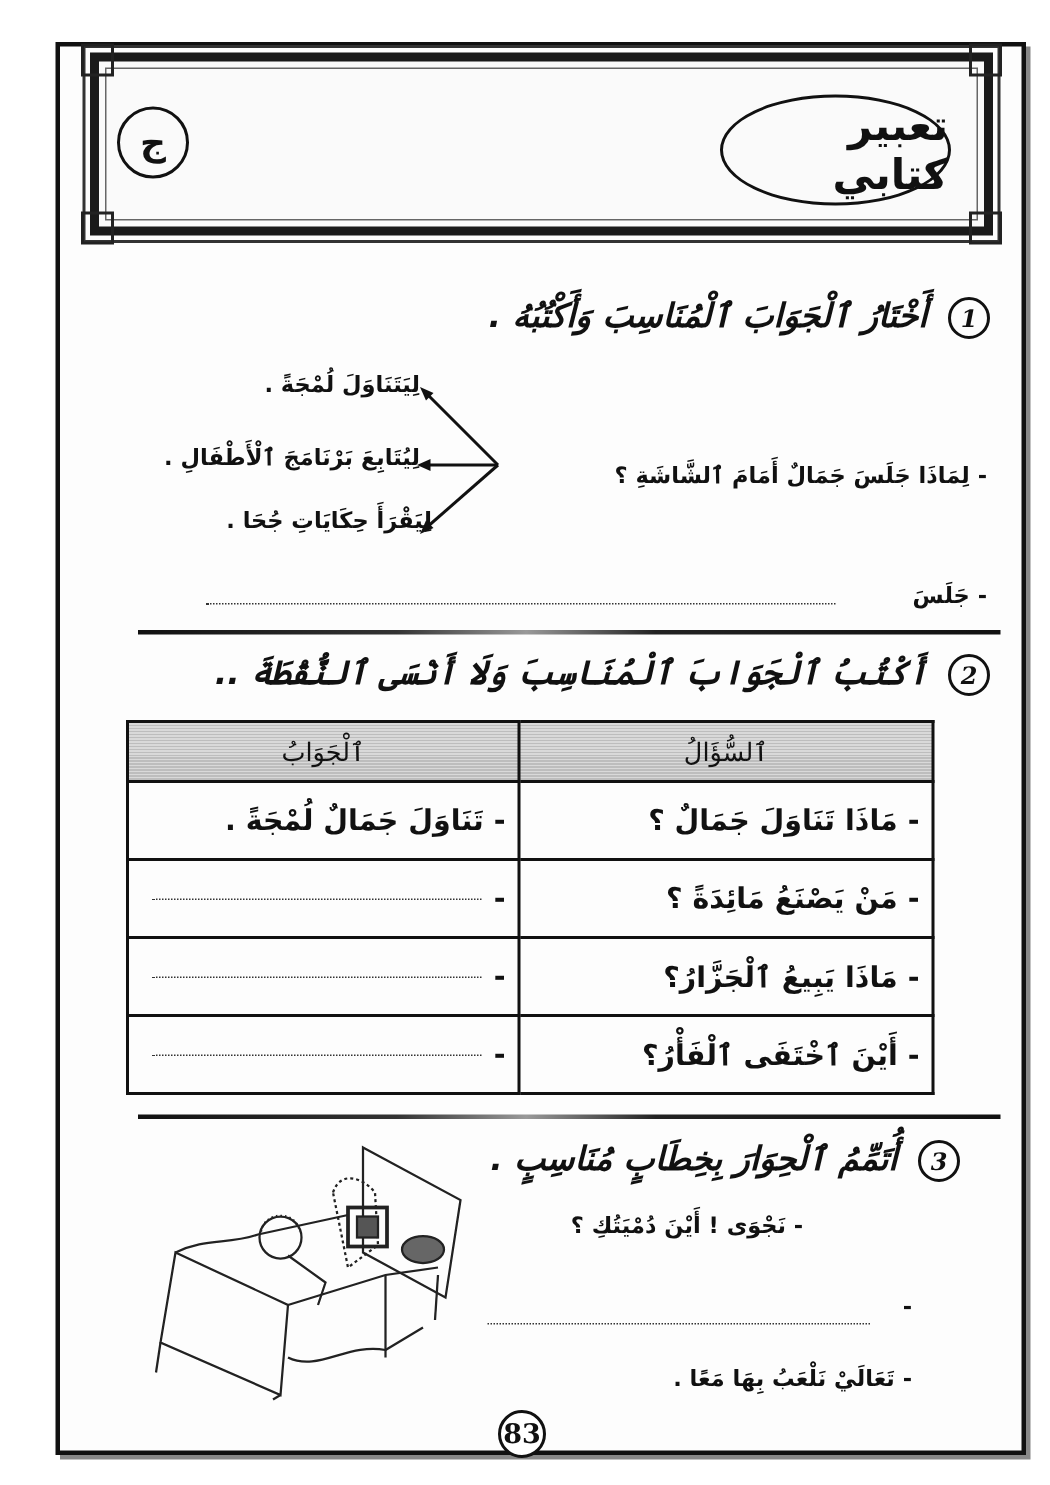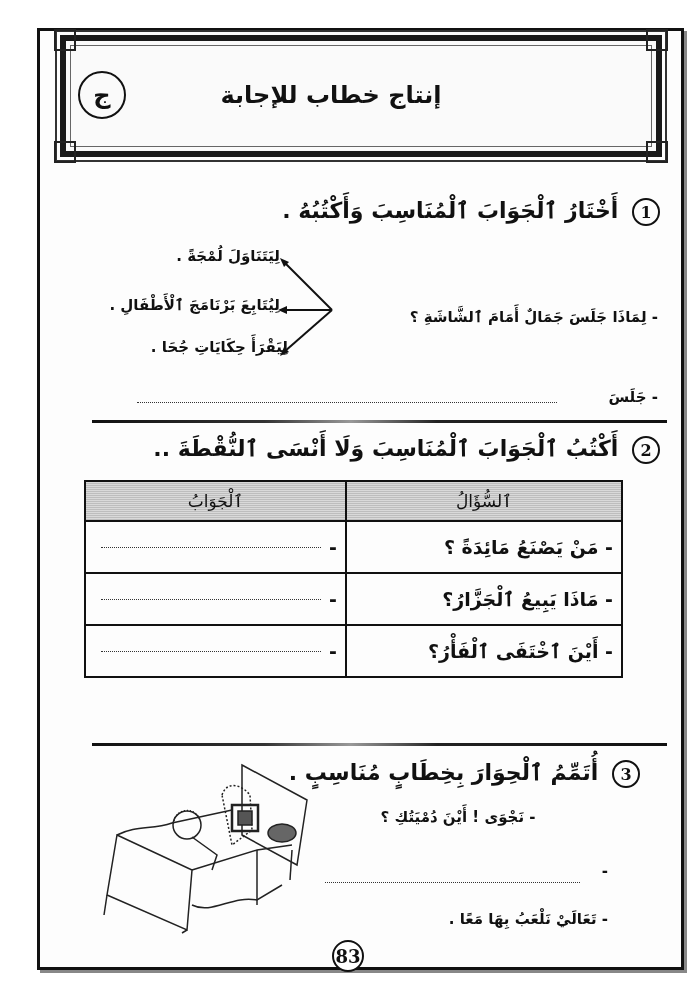--- a/index.html
+++ b/index.html
@@ -34,21 +34,21 @@
     position: absolute; left: 12px; top: 30px; width: 44px; height: 44px; border: 2px solid #111; border-radius: 50%;
     display: flex; align-items: center; justify-content: center; font-size: 24px; font-weight: bold;
   }
   .rtl { direction: rtl; text-align: right; }
   .abs { position: absolute; }
   .num-circle {
     display: inline-flex; width: 24px; height: 24px; border: 2px solid #111; border-radius: 50%;
     align-items: center; justify-content: center; font-size: 16px; font-family: "DejaVu Serif", serif;
     vertical-align: middle; margin-left: 6px;
   }
-  .instr { font-size: 22px; font-weight: bold; white-space: nowrap; }
+  .instr { font-size: 22px; font-weight: bold; white-space: nowrap; font-style: italic; }
   .line-text { font-size: 15px; font-weight: bold; white-space: nowrap; }
   .dotted { border-bottom: 1px dotted #333; height: 0; }
   .rule { height: 3px; background: linear-gradient(to right, #111 0%, #333 30%, #999 45%, #222 60%, #111 100%); }
   
   .table {
     position: absolute; left: 84px; top: 480px; width: 539px; border: 2px solid #111; border-collapse: collapse;
   }
   .table td, .table th { border: 2px solid #111; height: 50px; font-size: 19px; font-weight: bold; direction: rtl; padding: 0 8px; text-align: center; }
   .table th {
     height: 38px; font-weight: normal; font-size: 17px;
@@ -67,21 +67,21 @@
 </head>
 <body>
 
 <div class="page"></div>
 
 <div class="banner">
   <span class="corner" style="left:-12px;top:-12px;"></span>
   <span class="corner" style="right:-12px;top:-12px;"></span>
   <span class="corner" style="left:-12px;bottom:-12px;"></span>
   <span class="corner" style="right:-12px;bottom:-12px;"></span>
-  <div class="subtitle">إنتاج خطاب للإجابة</div>
+  <div class="title-oval">تعبير كتابي</div>
   <div class="letter-circle">ج</div>
 </div>
 
 <div class="abs rtl instr" style="right:40px; top:198px; width:560px;">
   <span class="num-circle">1</span>
   <span>أَخْتَارُ ٱلْجَوَابَ ٱلْمُنَاسِبَ وَأَكْتُبُهُ .</span>
 </div>
 
 <div class="abs rtl line-text" style="left:140px; top:247px; width:140px;">لِيَتَنَاوَلَ لُمْجَةً .</div>
 <div class="abs rtl line-text" style="left:90px; top:296px; width:190px;">لِيُتَابِعَ بَرْنَامَجَ ٱلْأَطْفَالِ .</div>
@@ -105,20 +105,24 @@
 <div class="abs rtl instr" style="right:40px; top:436px; width:560px;">
   <span class="num-circle">2</span>
   <span>أَكْتُبُ ٱلْجَوَابَ ٱلْمُنَاسِبَ وَلَا أَنْسَى ٱلنُّقْطَةَ ..</span>
 </div>
 
 <table class="table">
   <tbody>
       <tr>
     <th>ٱلْجَوَابُ</th>
     <th>ٱلسُّؤَالُ</th>
+  </tr>
+  <tr>
+    <td class="ans">- تَنَاوَلَ جَمَالٌ لُمْجَةً .</td>
+    <td class="q">- مَاذَا تَنَاوَلَ جَمَالٌ ؟</td>
   </tr>
   <tr>
     <td class="ans">
       <div class="blank-row">
             <span class="dotted"></span>
             <span>-</span>
           </div>
     </td>
     <td class="q">- مَنْ يَصْنَعُ مَائِدَةً ؟</td>
   </tr>

